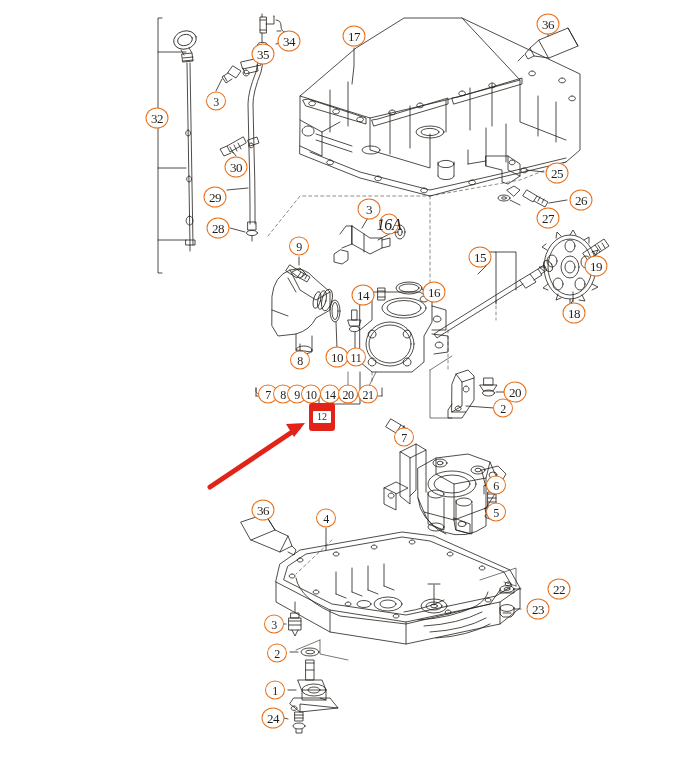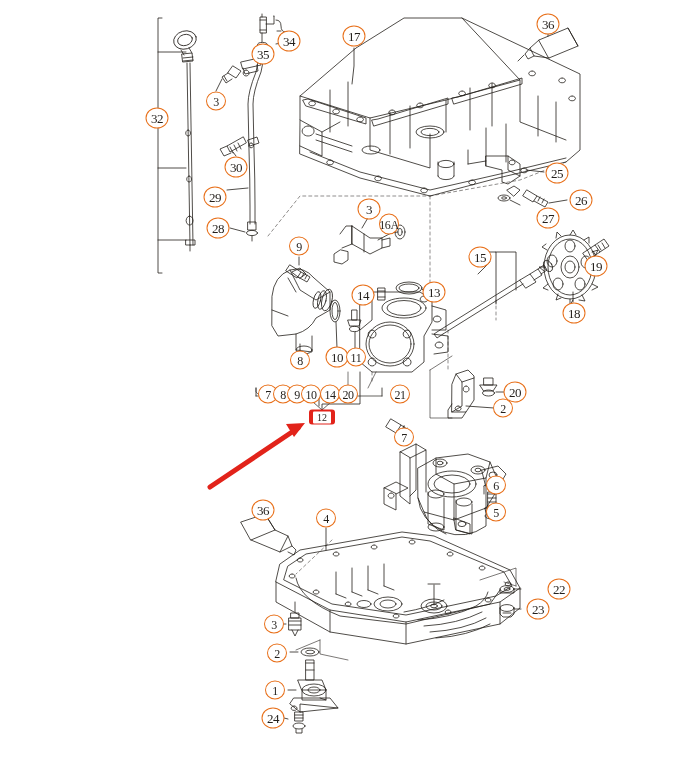--- a/index.html
+++ b/index.html
@@ -47,37 +47,38 @@
     line-height: 1;
     letter-spacing: -0.4px;
     width: 23px;
     height: 21px;
     white-space: nowrap;
     user-select: none;
   }
   .callout.wide {
     width: 20px;
     height: 21px;
-    font-size: 12px;
+    font-size: 16px;
+    font-style: italic;
   }
   .callout.small {
     width: 20px;
     height: 19px;
     font-size: 12px;
   }
   
   .callout-highlight {
     position: absolute;
     transform: translate(-50%, -50%);
     display: flex;
     align-items: center;
     justify-content: center;
     box-sizing: border-box;
     width: 26px;
-    height: 15px;
+    height: 28px;
     background: #e2231a;
     border: 2px solid #e2231a;
     border-radius: 3px;
     color: #ffffff;
     font-family: "Liberation Serif", "DejaVu Serif", serif;
     font-size: 12px;
     font-weight: bold;
     line-height: 1;
     user-select: none;
   }
@@ -621,21 +622,21 @@
       <div class="callout" style="left: 557px; top: 173px;">25</div>
       <div class="callout" style="left: 581px; top: 200px;">26</div>
       <div class="callout" style="left: 548px; top: 218px;">27</div>
       <div class="callout" style="left: 369px; top: 209px;">3</div>
       <div class="callout wide" style="left: 389px; top: 224px;">16A</div>
       <div class="callout small" style="left: 299px; top: 246px;">9</div>
       <div class="callout" style="left: 480px; top: 257px;">15</div>
       <div class="callout" style="left: 596px; top: 266px;">19</div>
       <div class="callout" style="left: 574px; top: 313px;">18</div>
       <div class="callout" style="left: 363px; top: 295px;">14</div>
-      <div class="callout" style="left: 434px; top: 292px;">13</div>
+      <div class="callout" style="left: 434px; top: 292px;">16</div>
       <div class="callout small" style="left: 300px; top: 360px;">8</div>
       <div class="callout" style="left: 337px; top: 357px;">10</div>
       <div class="callout small" style="left: 356px; top: 357px;">11</div>
       <div class="callout" style="left: 515px; top: 392px;">20</div>
       <div class="callout small" style="left: 503px; top: 408px;">2</div>
       <div class="callout small" style="left: 404px; top: 437px;">7</div>
       <div class="callout small" style="left: 496px; top: 485px;">6</div>
       <div class="callout small" style="left: 496px; top: 512px;">5</div>
       <div class="callout" style="left: 263px; top: 510px;">36</div>
       <div class="callout small" style="left: 326px; top: 518px;">4</div>
@@ -644,19 +645,19 @@
       <div class="callout small" style="left: 274px; top: 624px;">3</div>
       <div class="callout small" style="left: 277px; top: 653px;">2</div>
       <div class="callout small" style="left: 275px; top: 690px;">1</div>
       <div class="callout" style="left: 273px; top: 718px;">24</div>
       <div class="callout small" style="left: 268px; top: 394px;">7</div>
       <div class="callout small" style="left: 283px; top: 394px;">8</div>
       <div class="callout small" style="left: 297px; top: 394px;">9</div>
       <div class="callout small" style="left: 311px; top: 394px;">10</div>
       <div class="callout small" style="left: 330px; top: 394px;">14</div>
       <div class="callout small" style="left: 348px; top: 394px;">20</div>
-      <div class="callout small" style="left: 368px; top: 394px; margin-left: 32px;">21</div>
+      <div class="callout small" style="left: 368px; top: 394px;">21</div>
       <div class="callout-highlight" style="left: 322px; top: 417px;">
         <span class="inner">12</span>
       </div>
     </div>
 
 </div>
 
 </body></html>

